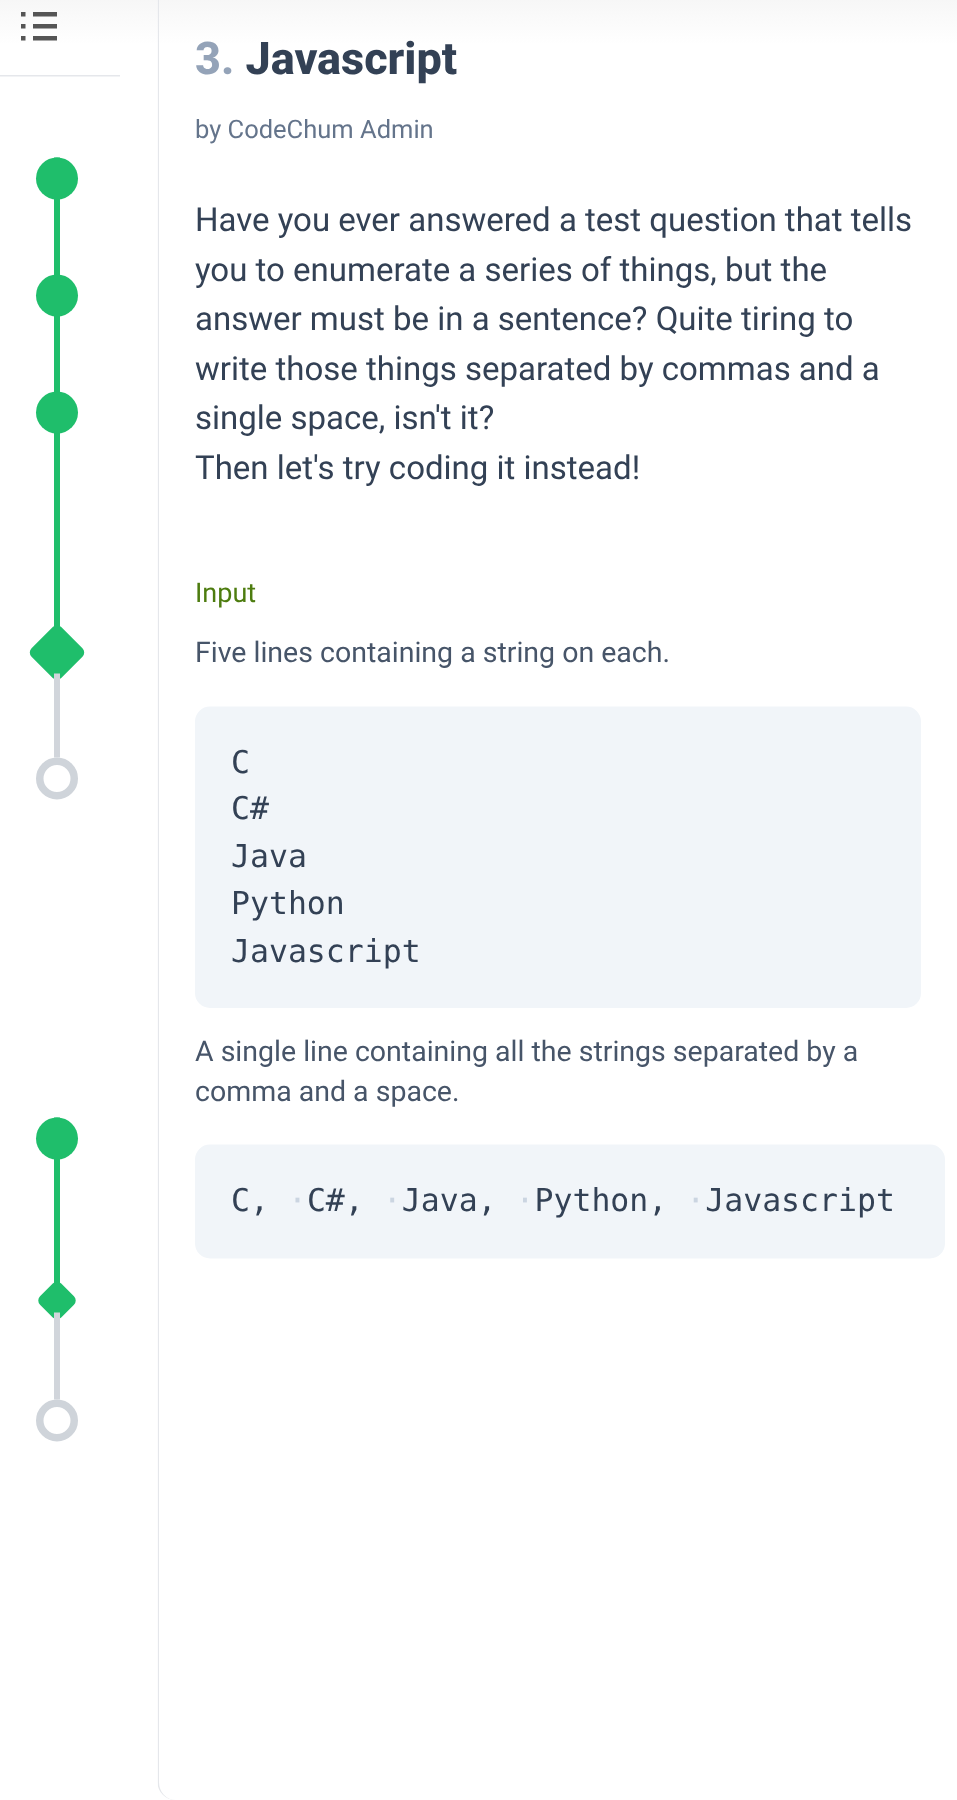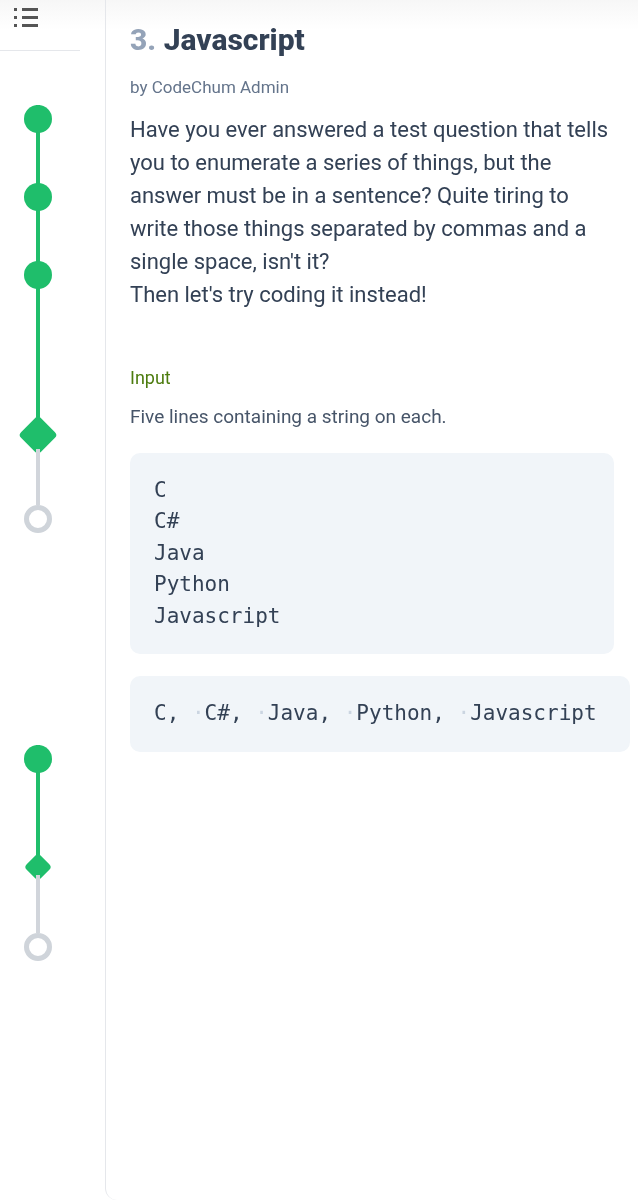--- a/index.html
+++ b/index.html
@@ -83,21 +83,21 @@
   font-weight: 800;
   color: #334155;
 }
 .title .num { color: #94a3b8; font-weight: 800; }
 .author {
   font-size: 17px;
   color: #64748b;
   margin-top: 20px;
 }
 .desc {
-  margin-top: 16px;
+  margin-top: 34px;
   font-size: 22px;
   color: #334155;
   line-height: 1.5;
   padding-right: 24px;
 }
 .section-label {
   color: #4d7c0f;
   font-size: 18px;
   margin-top: 56px;
 }
@@ -159,14 +159,15 @@
     <span>Javascript</span>
   </div>
   <div class="author">by CodeChum Admin</div>
 
   <div class="desc" id="desc">Have you ever answered a test question that tells you to enumerate a series of things, but the answer must be in a sentence? Quite tiring to write those things separated by commas and a single space, isn't it?<br>Then let's try coding it instead!</div>
 
   <div class="section-label">Input</div>
   <div class="section-text">Five lines containing a string on each.</div>
   <div class="codebox" id="input-code">C<br>C#<br>Java<br>Python<br>Javascript</div>
 
+  <div class="section-text">A single line containing all the strings separated by a comma and a space.</div>
   <div class="codebox out" id="output-code"><span class="dotsep">C,&nbsp;<span style="color:#cbd5e1">·</span>C#,&nbsp;<span style="color:#cbd5e1">·</span>Java,&nbsp;<span style="color:#cbd5e1">·</span>Python,&nbsp;<span style="color:#cbd5e1">·</span>Javascript</span></div>
 </div>
 
 </body></html>

